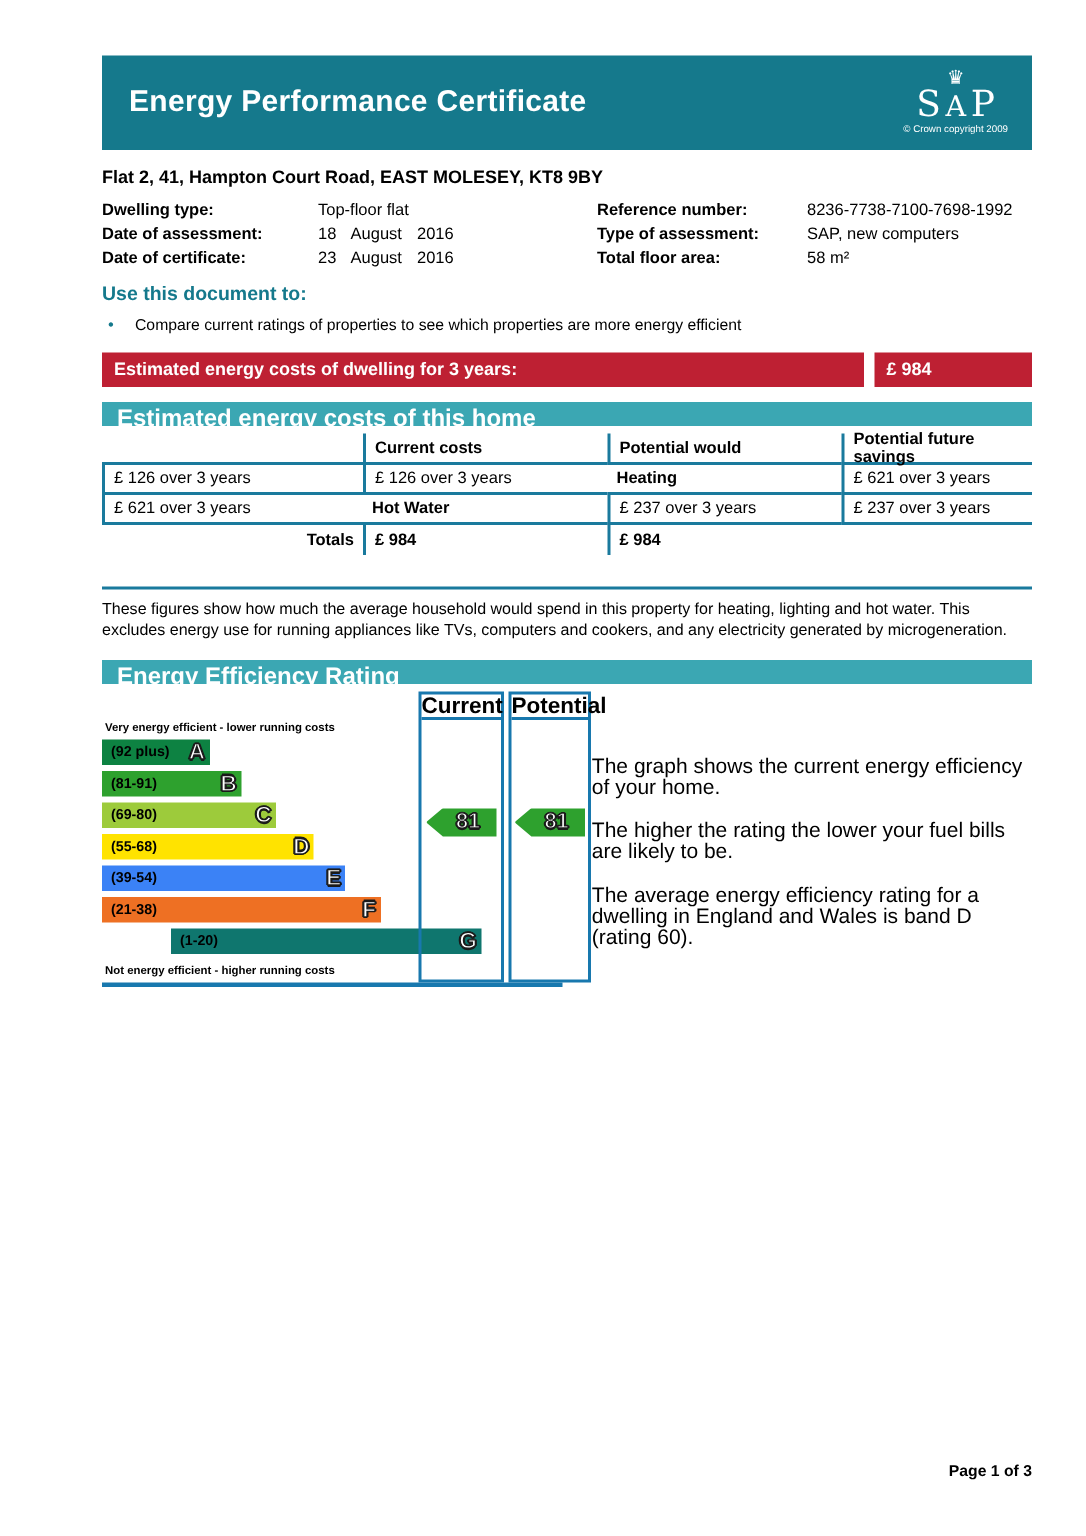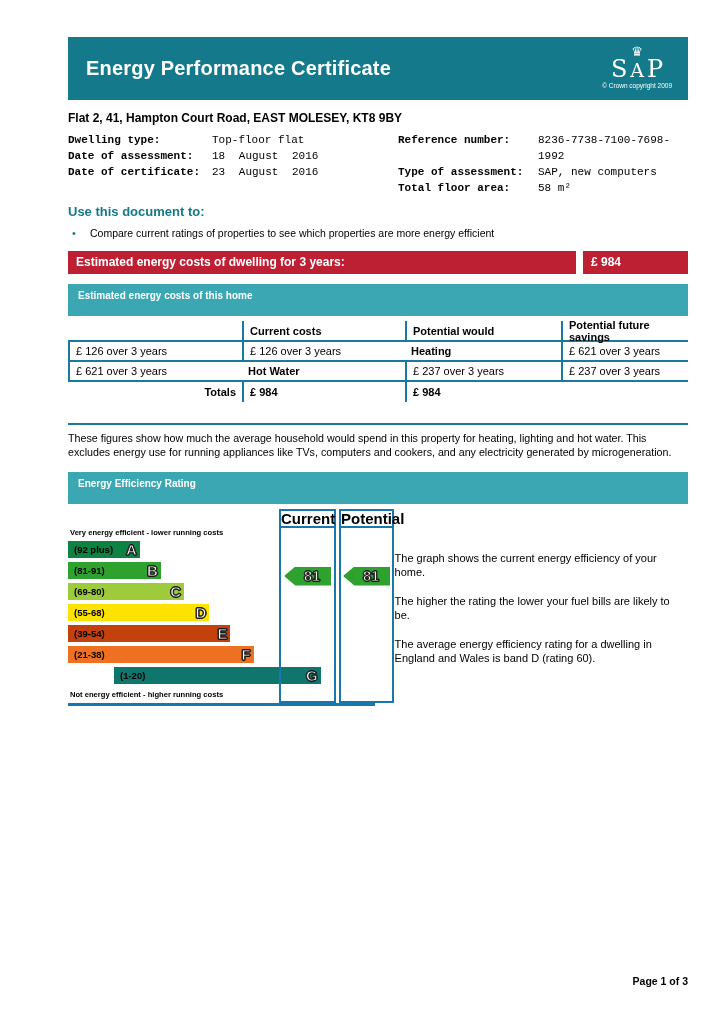--- a/index.html
+++ b/index.html
@@ -22,21 +22,21 @@
   .sap-crown { font-size:13px; line-height:10px; height:11px; }
   .sap-letters { font-family:"DejaVu Serif", serif; font-size:24px; line-height:22px; }
   .sap-letters .sap-a { font-size:19px; padding:0 3px; }
   .sap-copy { font-size:6.5px; margin-top:2px; }
 
   
   .address { margin-top:11px; font-size:12px; font-weight:bold; }
   .details { display:flex; margin-top:7px; font-size:11px; line-height:16px; }
   .details-col-left { width:330px; }
   .details-col-right { flex:1; }
-  .detail-row { display:flex;font-family:Liberation Mono, monospace; }
+  .detail-row { display:flex; }
   .detail-label { font-weight:bold; width:144px; flex:0 0 144px; }
   .details-col-right .detail-label { width:140px; flex:0 0 140px; }
   .detail-value.spaced { word-spacing:7px; }
 
   .use-heading { margin-top:8px; color:var(--header-teal,#15798C); font-size:13px; font-weight:bold; }
   .bullet-row { margin-top:8px; display:flex; font-size:10.5px; }
   .bullet-glyph { color:var(--header-teal,#15798C); width:22px; padding-left:4px; font-size:11px; }
 
   
   .cost-banner { margin-top:12px; display:flex; height:23px; }
@@ -45,22 +45,22 @@
     font-size:12px; font-weight:bold; line-height:23px; padding-left:8px;
   }
   .cost-banner-gap { flex:0 0 7px; background:#fff; }
   .cost-banner-value {
     flex:1; background:var(--banner-red,#BE2033); color:#fff;
     font-size:12px; font-weight:bold; line-height:23px; padding-left:8px;
   }
 
   
   .section-banner {
-    margin-top:10px; height:32px; background:var(--section-teal,#3BA7B3);
-    color:#fff; font-size:10px; font-weight:bold; line-height:24px; padding-left:10px;
+    margin-top:10px; height:16px; background:var(--section-teal,#3BA7B3);
+    color:#fff; font-size:16px; font-weight:bold; line-height:24px; padding-left:10px;
   }
 
   
   .costs-table {
     margin-top:5px; display:grid;
     grid-template-columns:174px 163px 156px 1fr;
     grid-template-rows:21px 20px 20px 20px 21px;
     font-size:11px;
     border-bottom:2px solid var(--table-border,#1A7A9D);
   }
@@ -95,29 +95,29 @@
   }
   .rating-col { position:absolute; top:0; height:194px; border:2px solid var(--chart-border,#1878AE); }
   .col-current { left:211px; width:57px; }
   .col-potential { left:271px; width:55px; }
   .col-head {
     height:17px; border-bottom:2px solid var(--chart-border,#1878AE);
     font-size:15px; font-weight:bold; text-align:center; line-height:16px;
     white-space:nowrap; overflow:visible;
   }
   .arrow {
-    position:absolute; top:56px; left:50%; transform:translateX(-50%);
+    position:absolute; top:76px; left:50%; transform:translateX(-50%);
     width:47px; height:19px;
     clip-path:polygon(0 50%, 24% 0, 100% 0, 100% 100%, 24% 100%);
     display:flex; align-items:center; justify-content:center; padding-left:9px;
     color:#fff; font-size:14.5px; font-weight:bold;
     -webkit-text-stroke:0.9px #1a1a1a;
     text-shadow:1px 0 0 #1a1a1a, -1px 0 0 #1a1a1a, 0 1px 0 #1a1a1a, 0 -1px 0 #1a1a1a;
   }
-  .rating-desc { margin-left:20px; width:312px; padding-top:42px; font-size:11px; line-height:14px; }
+  .rating-desc { margin-left:20px; width:312px; padding-top:42px; font-size:14px; line-height:14px; }
   .rating-desc p { margin-bottom:15px; }
 
   .page-footer { position:absolute; top:975px; right:36px; font-size:10.5px; font-weight:bold; }
 </style>
 </head>
 <body>
 
 <div class="page" style="--header-teal: #15798C; --section-teal: #3BA7B3; --banner-red: #BE2033; --table-border: #1A7A9D; --chart-border: #1878AE;">
   <div class="content">
 
@@ -226,21 +226,21 @@
                 <span class="band-letter">C</span>
               </div>
             </div>
             <div class="band-row">
               <div class="band" style="width: 67%; background: rgb(255, 227, 0);">
                 <span class="band-range">(55-68)</span>
                 <span class="band-letter">D</span>
               </div>
             </div>
             <div class="band-row">
-              <div class="band" style="width: 77%; background: #c2410c;">
+              <div class="band" style="width: 77%; background: #3b82f6;">
                 <span class="band-range">(39-54)</span>
                 <span class="band-letter">E</span>
               </div>
             </div>
             <div class="band-row">
               <div class="band" style="width: 88%; background: rgb(238, 112, 35);">
                 <span class="band-range">(21-38)</span>
                 <span class="band-letter">F</span>
               </div>
             </div>

